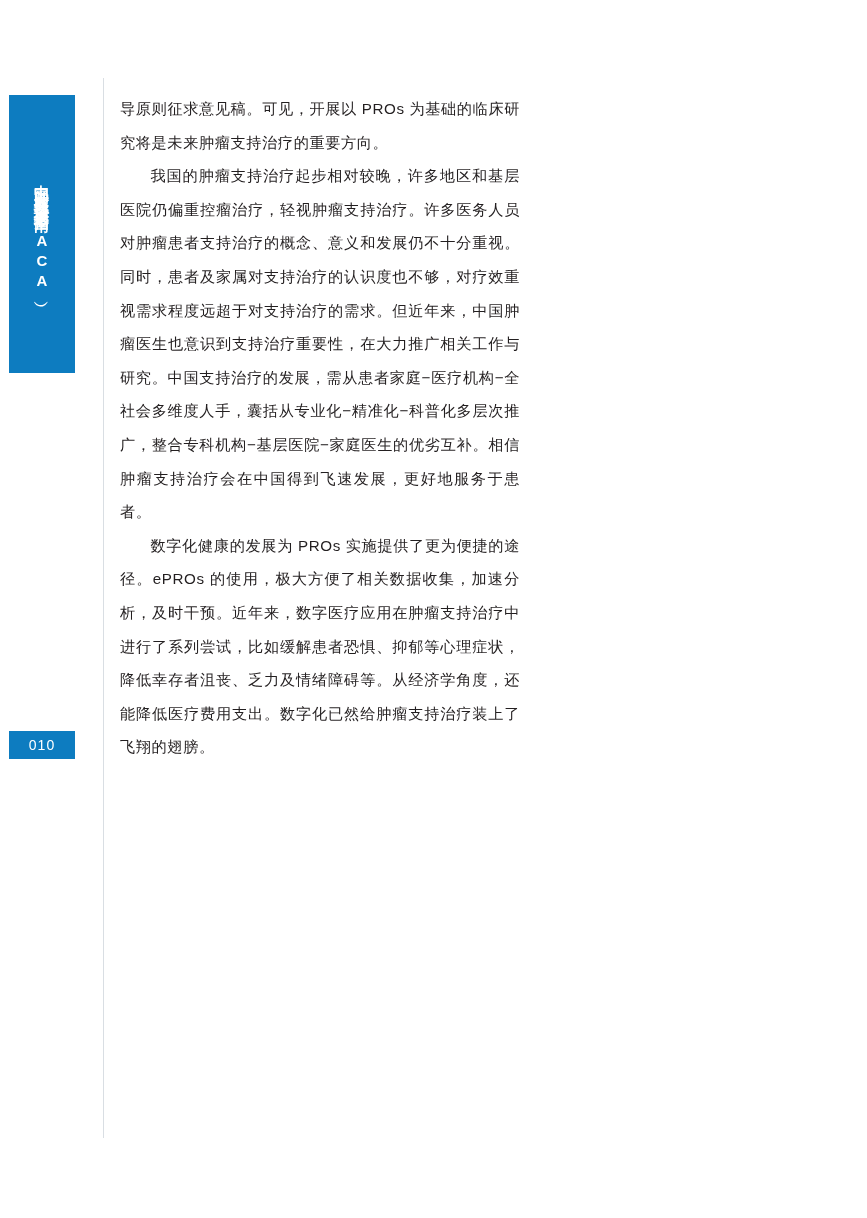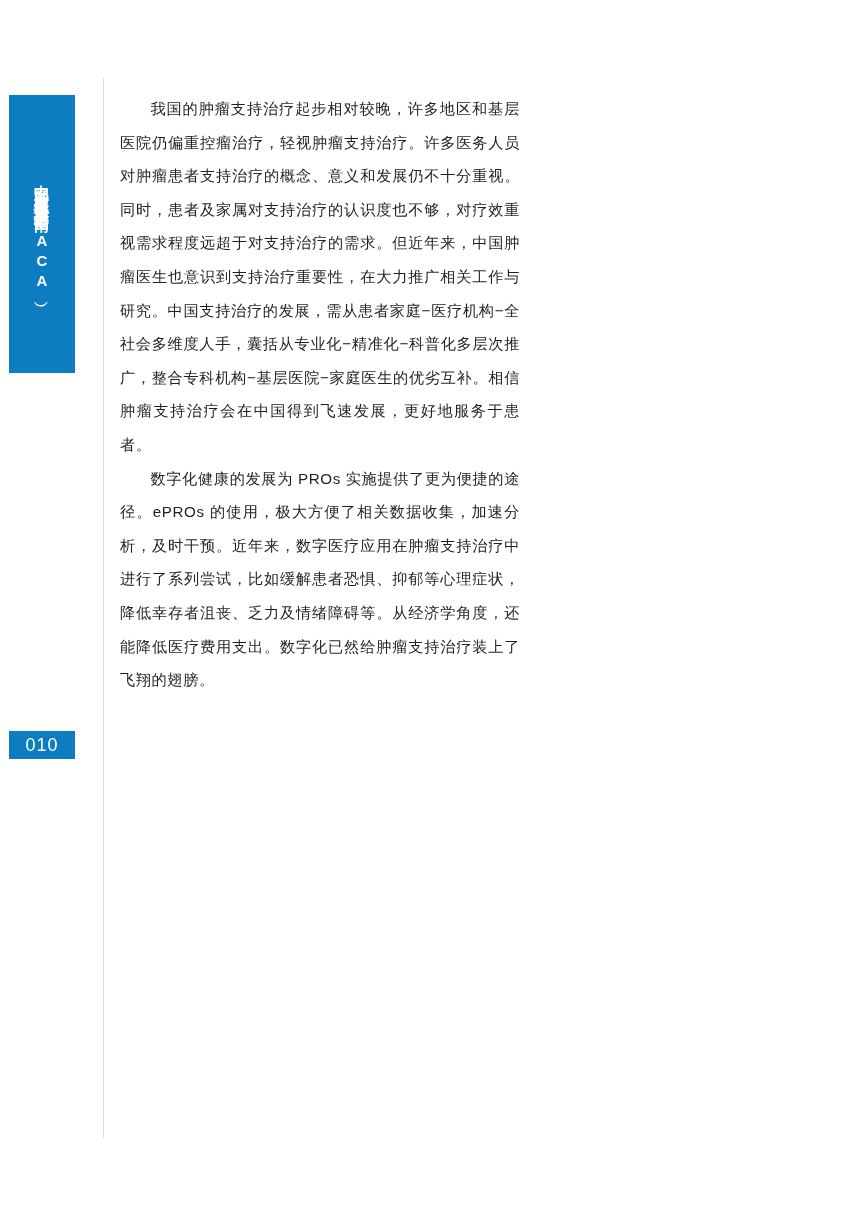--- a/index.html
+++ b/index.html
@@ -65,21 +65,21 @@
     top: 731px;
     width: 66px;
     height: 28px;
     background: #0d7cc0;
     display: flex;
     align-items: center;
     justify-content: center;
   }
   .folio-number {
     color: #ffffff;
-    font-size: 18px;
+    font-size: 14px;
     letter-spacing: 1px;
     font-family: "Liberation Sans", sans-serif;
   }
 
   
   .text-col {
     position: absolute;
     left: 120px;
     top: 92px;
     width: 400px;
@@ -110,17 +110,18 @@
 
   <div class="side-tab">
     <div class="side-tab-text">中国肿瘤整合诊治技术指南（CACA）</div>
   </div>
 
   <div class="folio">
     <span class="folio-number">010</span>
   </div>
 
   <div class="text-col">
+    <p class="para">导原则征求意见稿。可见，开展以 PROs 为基础的临床研究将是未来肿瘤支持治疗的重要方向。</p>
     <p class="para indent">我国的肿瘤支持治疗起步相对较晚，许多地区和基层医院仍偏重控瘤治疗，轻视肿瘤支持治疗。许多医务人员对肿瘤患者支持治疗的概念、意义和发展仍不十分重视。同时，患者及家属对支持治疗的认识度也不够，对疗效重视需求程度远超于对支持治疗的需求。但近年来，中国肿瘤医生也意识到支持治疗重要性，在大力推广相关工作与研究。中国支持治疗的发展，需从患者家庭−医疗机构−全社会多维度人手，囊括从专业化−精准化−科普化多层次推广，整合专科机构−基层医院−家庭医生的优劣互补。相信肿瘤支持治疗会在中国得到飞速发展，更好地服务于患者。</p>
     <p class="para indent">数字化健康的发展为 PROs 实施提供了更为便捷的途径。ePROs 的使用，极大方便了相关数据收集，加速分析，及时干预。近年来，数字医疗应用在肿瘤支持治疗中进行了系列尝试，比如缓解患者恐惧、抑郁等心理症状，降低幸存者沮丧、乏力及情绪障碍等。从经济学角度，还能降低医疗费用支出。数字化已然给肿瘤支持治疗装上了飞翔的翅膀。</p>
   </div>
 
 </div>
 
 </body></html>

